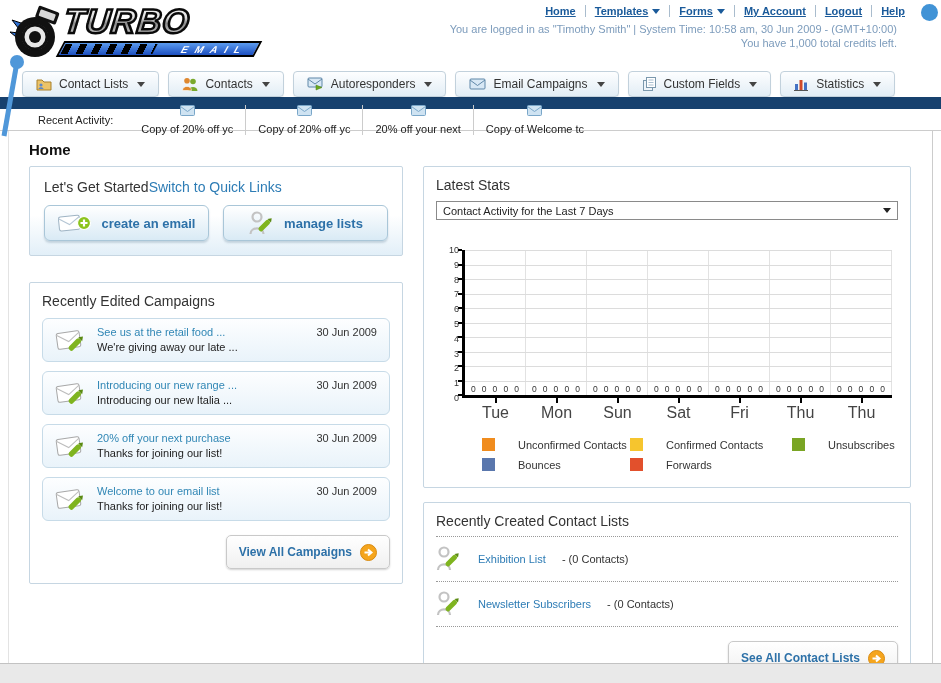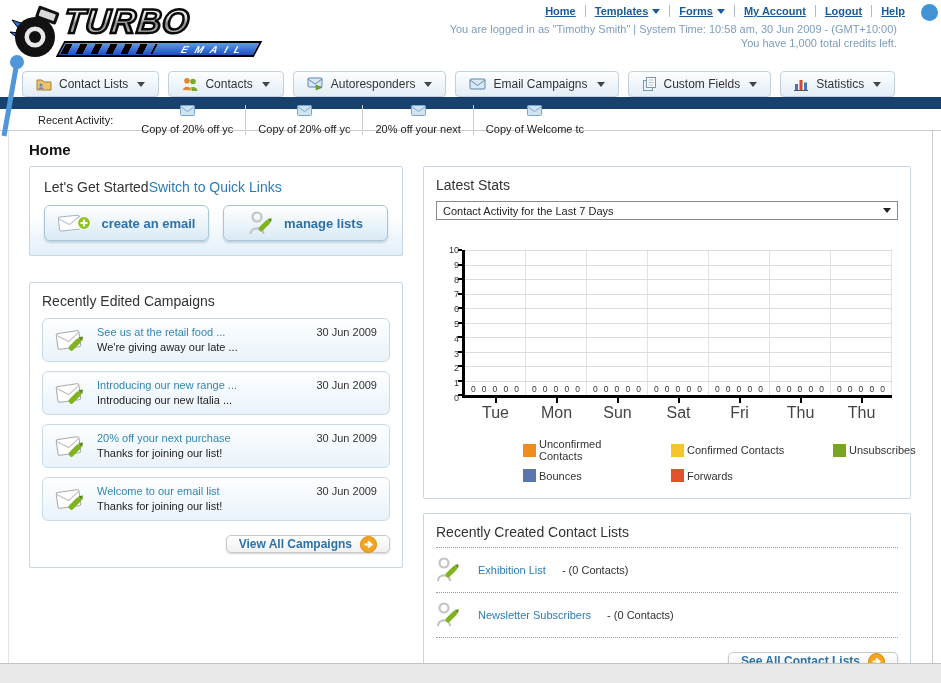--- a/index.html
+++ b/index.html
@@ -78,21 +78,21 @@
   .filterbar .filter.active { background:#fff; color:#333; padding:2px 9px; border-radius:2px; }
   .camp-item { margin-top:9px; height:44px; display:flex; align-items:center;
     border:1px solid #c7dbe8; border-radius:6px; cursor:pointer;
     background:linear-gradient(#fdfeff,#e9f3fa); }
   .camp-icon { margin:0 10px 0 12px; flex:none; }
   .camp-text { line-height:15px; font-size:11px; }
   .camp-title { color:#3187b5; cursor:pointer; }
   .camp-sub { color:#222; }
   .camp-date { margin-left:auto; padding-right:12px; font-size:11px; color:#333; align-self:flex-start; padding-top:7px; }
   .btn-row { display:flex; justify-content:flex-end; margin-top:14px; }
-  .small-btn { display:flex; align-items:center; gap:8px; height:18px; padding:0 12px;
+  .small-btn { display:flex; align-items:center; gap:8px; height:34px; padding:0 12px;
     border:1px solid #c9c9c9; border-radius:5px; background:linear-gradient(#fff,#f0f0f0);
     box-shadow:0 1px 2px rgba(0,0,0,.18); font-size:12px; font-weight:bold; color:#2d71a8; cursor:pointer; }
 
   
   .stats { padding:10px 12px 12px; }
   .dropdown { margin-top:8px; height:19px; border:1px solid #8a8a8a; background:#fff;
     display:flex; align-items:center; font-size:11px; color:#222; padding:0 6px; cursor:pointer; }
   .dropdown .dd-caret { margin-left:auto; width:0; height:0;
     border-left:4px solid transparent; border-right:4px solid transparent; border-top:5px solid #222; }
   .chart { display:flex; margin-top:30px; }
@@ -103,21 +103,21 @@
   .y-tick { position:absolute; left:-7px; width:4px; height:2px; background:#000; transform:translateY(-50%); }
   .plot-groups { position:absolute; left:0; top:0; right:0; bottom:0; display:flex; }
   .plot-group { flex:1; position:relative; border-right:1px solid #e2e2e2; }
   .zero-row { position:absolute; bottom:1px; left:0; right:0; display:flex; justify-content:space-evenly;
     font-size:8.5px; color:#333; }
   .day-labels { display:flex; margin-left:29px; margin-right:6px; }
   .day-cell { flex:1; text-align:center; }
   .day-tick { width:2px; height:5px; background:#000; margin:0 auto; }
   .day-name { font-size:16px; color:#444; margin-top:1px; }
   .legend { margin:16px 0 4px 46px; display:grid; grid-template-columns:148px 162px auto; row-gap:7px; }
-  .legend-item { display:flex; align-items:center; gap:3px;margin-left:41px; }
+  .legend-item { display:flex; align-items:center; gap:23px; }
   .legend-swatch { width:13px; height:13px; flex:none; }
   .legend-label { font-size:11px; color:#333; }
 
   
   .contact-lists { margin-top:14px; padding:10px 12px 12px; }
   .dotted { border-bottom:1px dotted #999; margin:7px 0; }
   .cl-item { display:flex; align-items:center; gap:16px; height:30px; font-size:11px; }
   .cl-name { color:#2d7cb5; cursor:pointer; }
   .cl-detail { color:#333; }
 

